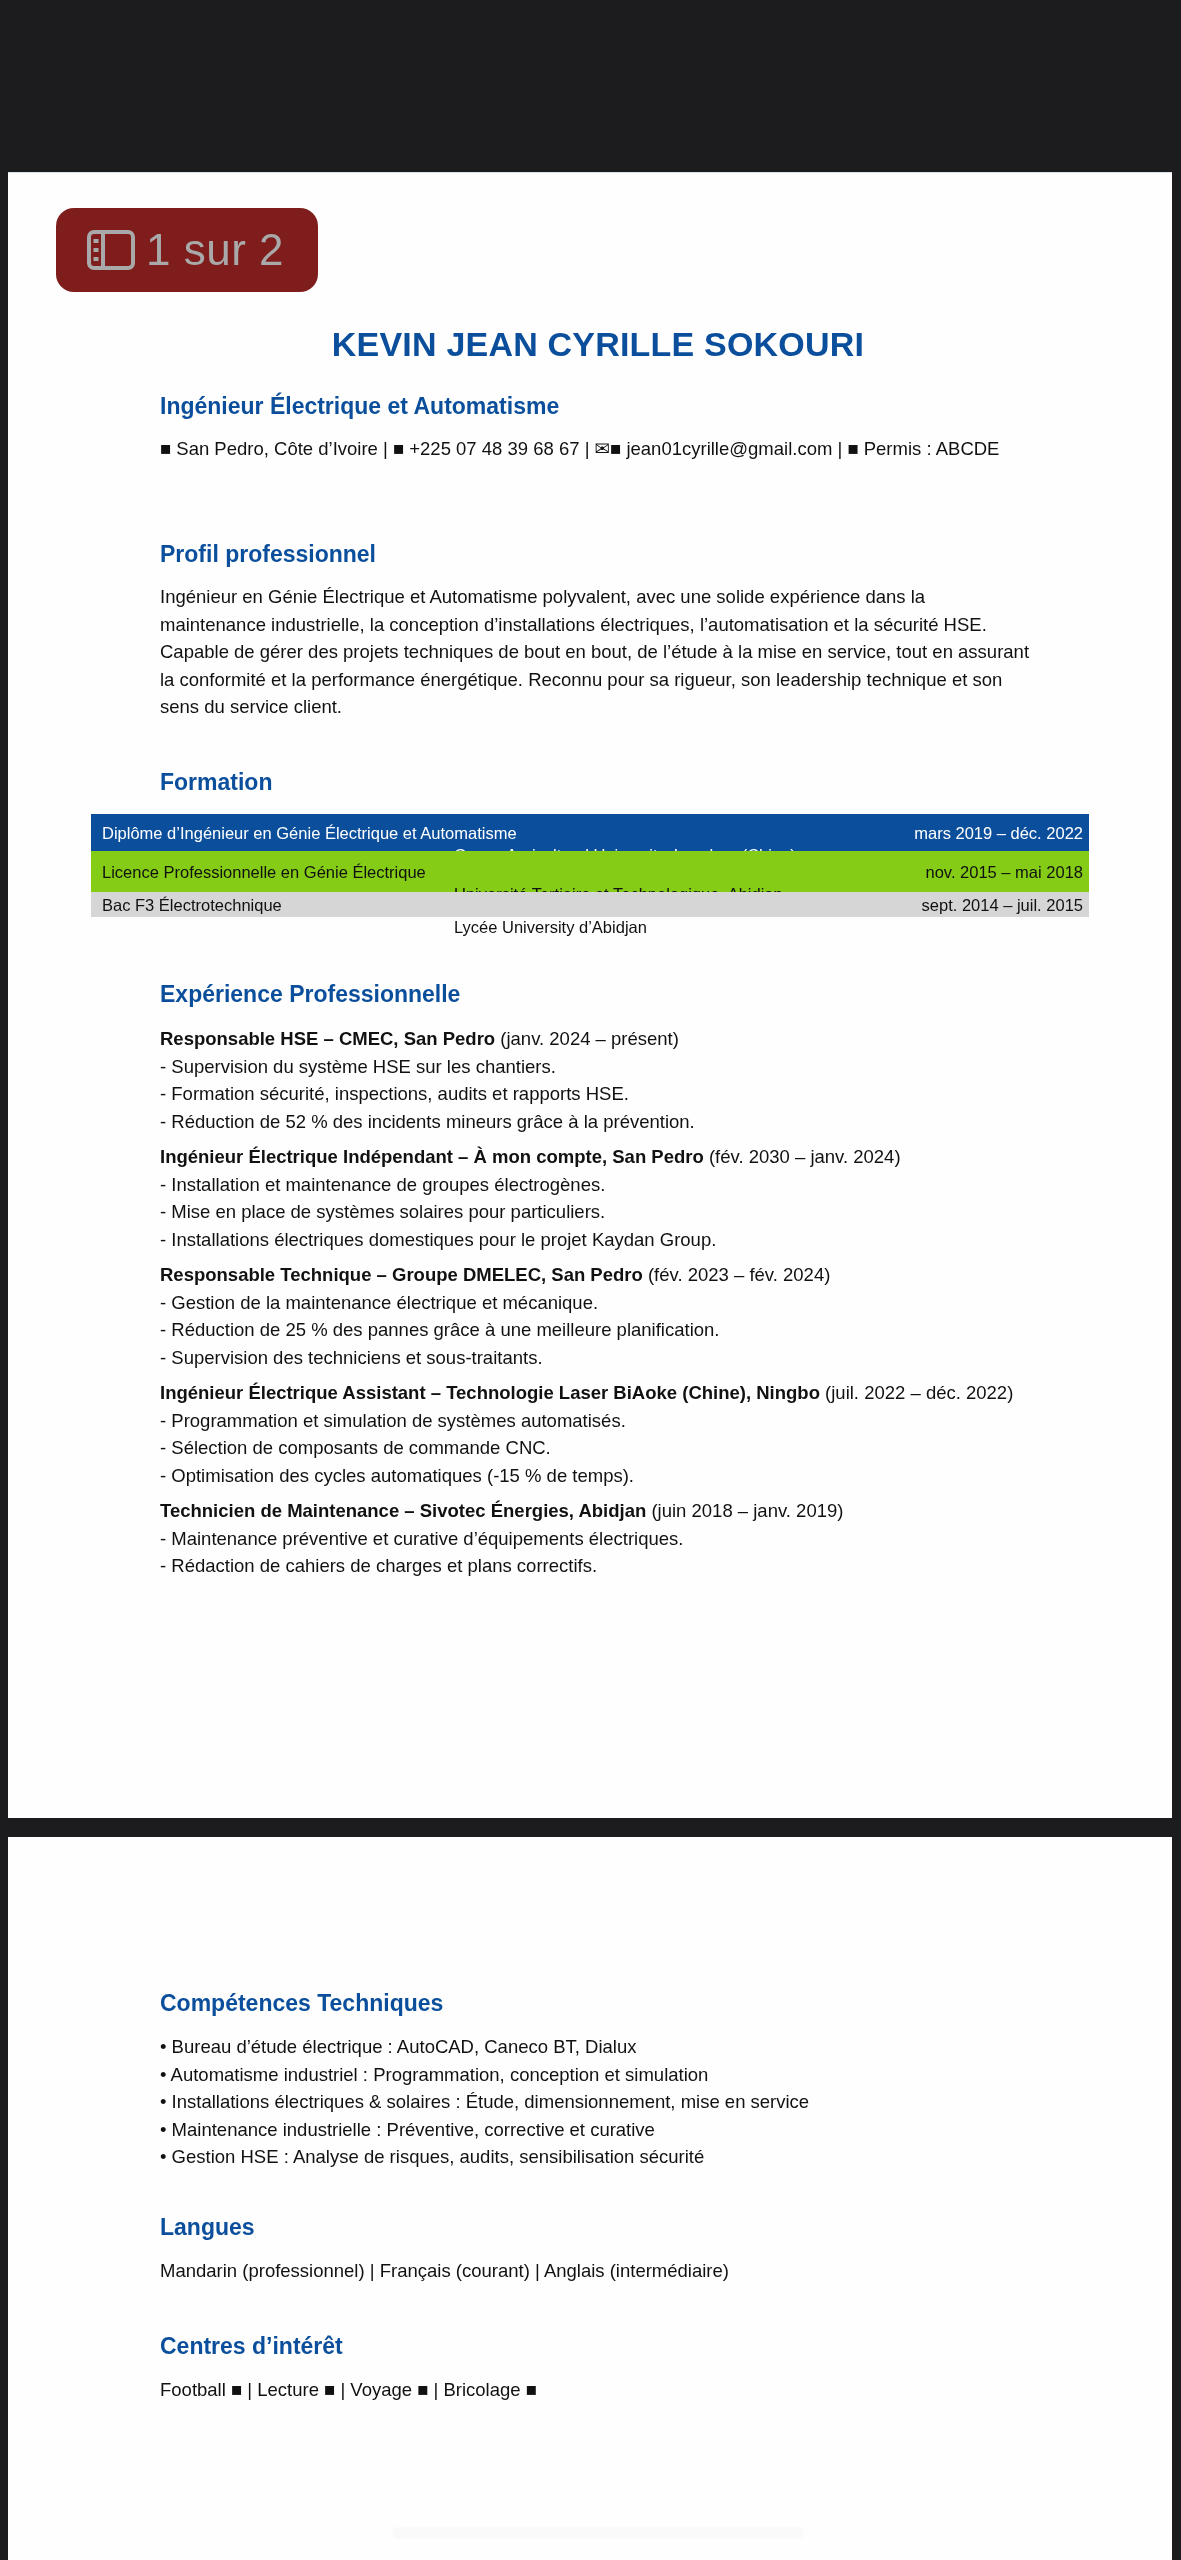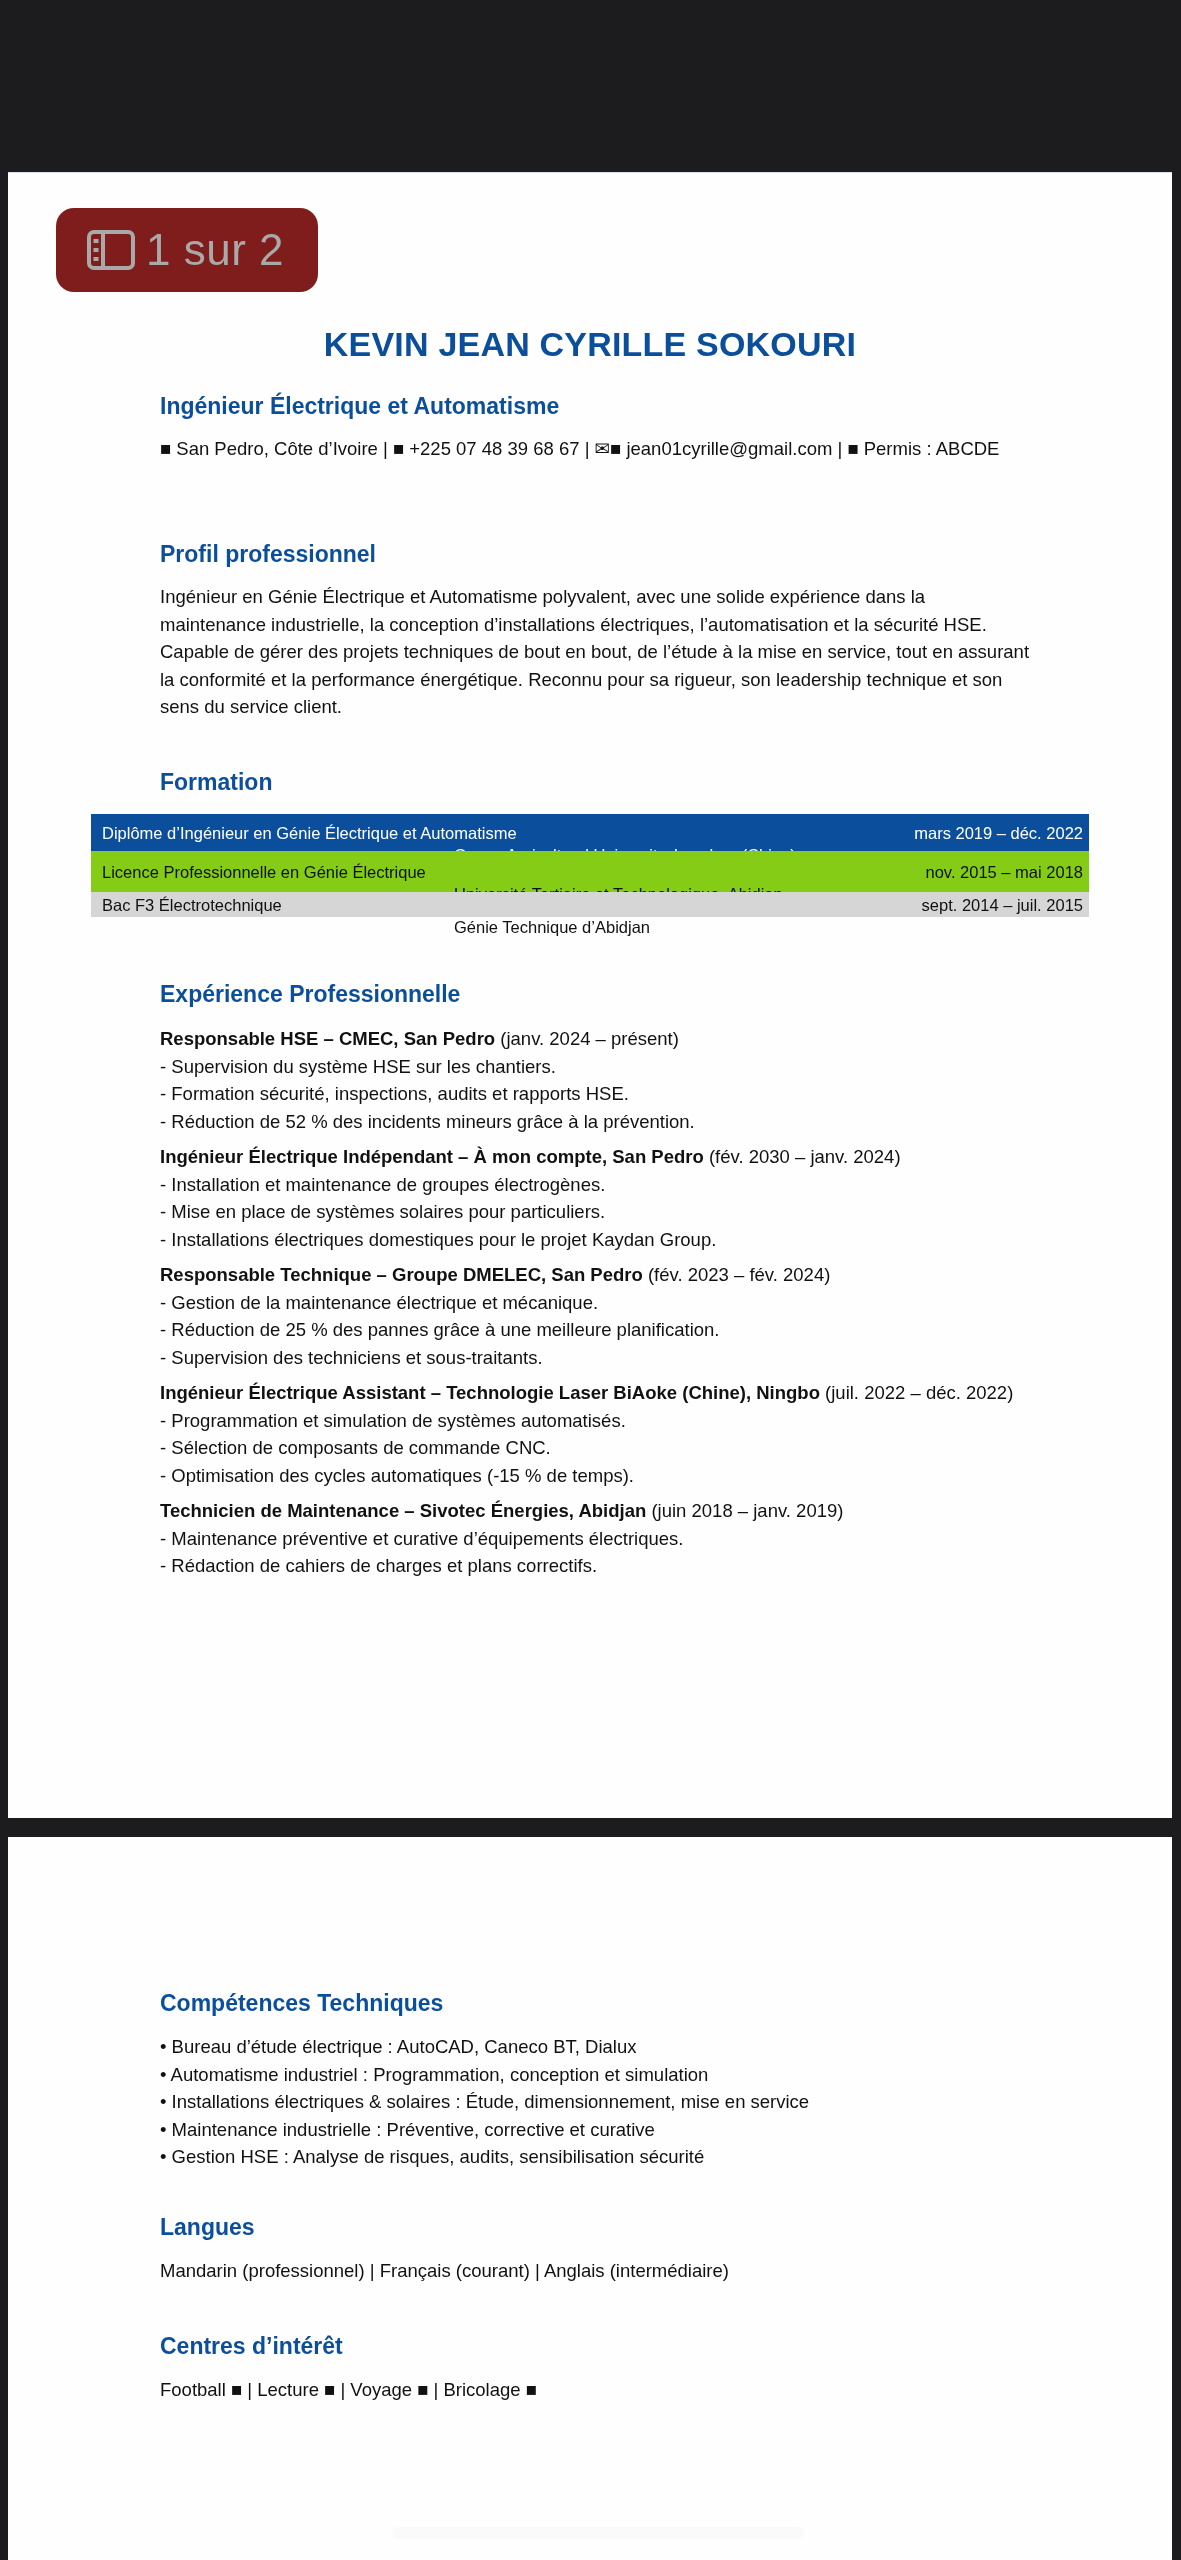--- a/index.html
+++ b/index.html
@@ -22,21 +22,21 @@
     width: 262px; height: 84px; border-radius: 18px;
     background: #7f1d1d;
     display: flex; align-items: center; gap: 10px;
     padding-left: 30px; box-sizing: border-box;
   }
   .page-indicator svg { width: 50px; height: 42px; }
   .page-indicator .txt { font-size: 44px; color: #a9a9a9; letter-spacing: 0.5px; }
 
   .name {
     position: absolute; top: 152px; left: 0; width: 1164px; text-align: center;
-    color: #0b4f9c; font-weight: bold; font-size: 34px; letter-spacing: 0.2px;
+    color: #0b4f9c; font-weight: bold; font-size: 34px; letter-spacing: 0.2px; padding-left: 8px;
   }
   .content { position: absolute; left: 152px; width: 880px; }
   .h-blue { color: #0b4f9c; font-weight: bold; font-size: 23px; margin: 0; }
   .body-text { font-size: 18.5px; line-height: 27.5px; color: #111; }
 
   .job-title { position: absolute; top: 220px; }
   .contact { position: absolute; top: 262px; width: 870px; }
 
   .profil-h { position: absolute; top: 368px; }
   .profil-p { position: absolute; top: 410px; width: 870px; }
@@ -106,21 +106,21 @@
       <span class="c2">Gansu Agricultural University, Lanzhou (Chine)</span>
       <span class="c3">mars 2019 – déc. 2022</span>
     </div>
     <div class="trow r1">
       <span class="c1">Licence Professionnelle en Génie Électrique</span>
       <span class="c2">Université Tertiaire et Technologique, Abidjan</span>
       <span class="c3">nov. 2015 – mai 2018</span>
     </div>
     <div class="trow r2">
       <span class="c1">Bac F3 Électrotechnique</span>
-      <span class="c2">Génie Technique d’Abidjan</span>
+      <span class="c2">Lycée University d’Abidjan</span>
       <span class="c3">sept. 2014 – juil. 2015</span>
     </div>
   </div>
 
   <div class="content">
     <h2 class="h-blue exp-h">Expérience Professionnelle</h2>
     <div class="exp-list">
       <div class="exp">
         <div class="line"><b>Responsable HSE – CMEC, San Pedro</b> <span>(janv. 2024 – présent)</span></div>
         <div class="line">- Supervision du système HSE sur les chantiers.</div>

